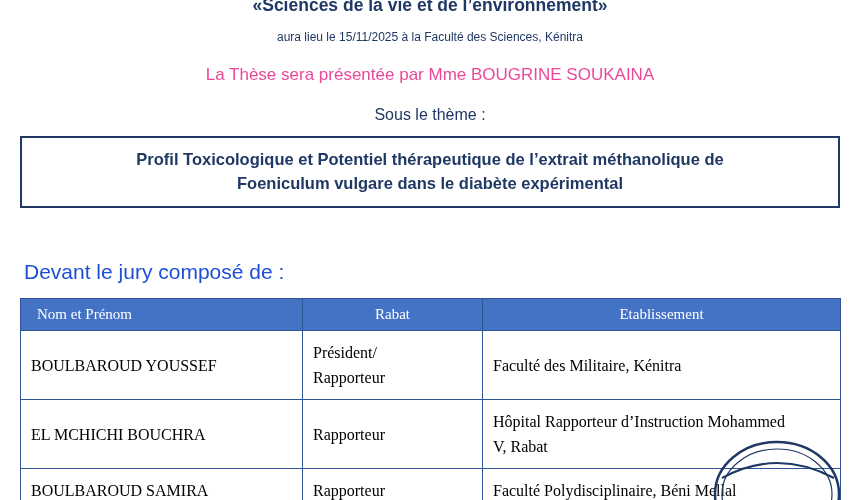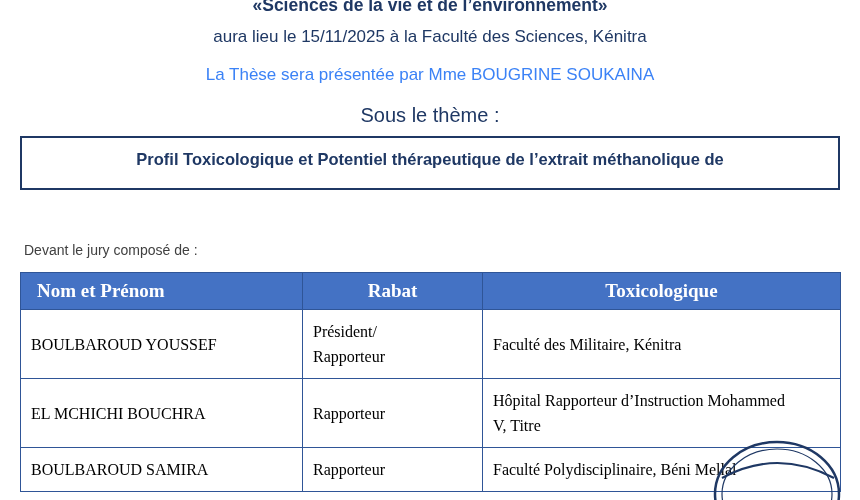--- a/index.html
+++ b/index.html
@@ -30,72 +30,72 @@
   }
   .head-line {
     font-size: 17.5px;
     color: #1f3864;
     font-weight: bold;
     line-height: 22px;
     margin-top: -6px;
     margin-bottom: 10px;
   }
   .head-sub {
-    font-size: 17px;
+    font-size: 12px;
     color: #1f3864;
     line-height: 22px;
     margin: 0 0 16px 0;
   }
   .head-sub2 {
     font-size: 17px;
-    color: #3b82f6;
+    color: #ec4899;
     line-height: 22px;
     margin: 0 0 18px 0;
   }
   .head-theme {
-    font-size: 20px;
+    font-size: 16px;
     color: #1f3864;
     line-height: 22px;
     margin: 0 0 10px 0;
   }
 
   
   .title-box {
     border: 2px solid #1f3864;
     margin: 0 0 0 0;
-    padding: 9px 18px 17px 18px;
+    padding: 9px 18px 11px 18px;
     text-align: center;
   }
   .title-box .t-line {
     font-size: 16.5px;
     font-weight: bold;
     color: #1f3864;
     line-height: 24px;
   }
 
   
   .jury-label {
-    font-size: 14px;
-    color: #404040;
+    font-size: 21px;
+    color: #1d4ed8;
     margin: 52px 0 14px 4px;
   }
 
   
   table.jury {
     width: 820px;
     border-collapse: collapse;
     table-layout: fixed;
     font-family: "Liberation Serif", serif;
   }
   table.jury th {
     background: #4472c4;
     color: #ffffff;
     border: 1px solid #2f5597;
-    font-size: 19px;
-    font-weight: bold;
+    font-size: 15px;
+    font-weight: normal;
     padding: 7px 10px;
     text-align: center;
     font-family: "Liberation Serif", serif;
   }
   table.jury th.col-name {
     text-align: left;
     padding-left: 16px;
   }
   table.jury td {
     border: 1px solid #2f5597;
@@ -136,56 +136,57 @@
 
   <div class="head-lines">
     <div class="head-line">«Sciences de la vie et de l’environnement»</div>
     <div class="head-sub">aura lieu le 15/11/2025 à la Faculté des Sciences, Kénitra</div>
     <div class="head-sub2">La Thèse sera présentée par Mme BOUGRINE SOUKAINA</div>
     <div class="head-theme">Sous le thème :</div>
   </div>
 
   <div class="title-box">
     <div class="t-line">Profil Toxicologique et Potentiel thérapeutique de l’extrait méthanolique de</div>
+    <div class="t-line">Foeniculum vulgare dans le diabète expérimental</div>
   </div>
 
   <div class="jury-label">Devant le jury composé de :</div>
 
   <table class="jury">
     <colgroup>
       <col class="col1">
       <col class="col2">
       <col class="col3">
     </colgroup>
     <thead>
       <tr>
         <th class="col-name">Nom et Prénom</th>
         <th>Rabat</th>
-        <th>Toxicologique</th>
+        <th>Etablissement</th>
       </tr>
     </thead>
     <tbody>
       <tr>
         <td class="c-name">BOULBAROUD YOUSSEF</td>
         <td class="c-title">
           <div>Président/</div>
           <div>Rapporteur</div>
         </td>
         <td class="c-etab">
           <div>Faculté des Militaire, Kénitra</div>
         </td>
       </tr>
       <tr>
         <td class="c-name">EL MCHICHI BOUCHRA</td>
         <td class="c-title">
           <div>Rapporteur</div>
         </td>
         <td class="c-etab">
           <div>Hôpital Rapporteur d’Instruction Mohammed</div>
-          <div>V, Titre</div>
+          <div>V, Rabat</div>
         </td>
       </tr>
       <tr>
         <td class="c-name">BOULBAROUD SAMIRA</td>
         <td class="c-title">
           <div>Rapporteur</div>
         </td>
         <td class="c-etab">
           <div>Faculté Polydisciplinaire, Béni Mellal</div>
         </td>

